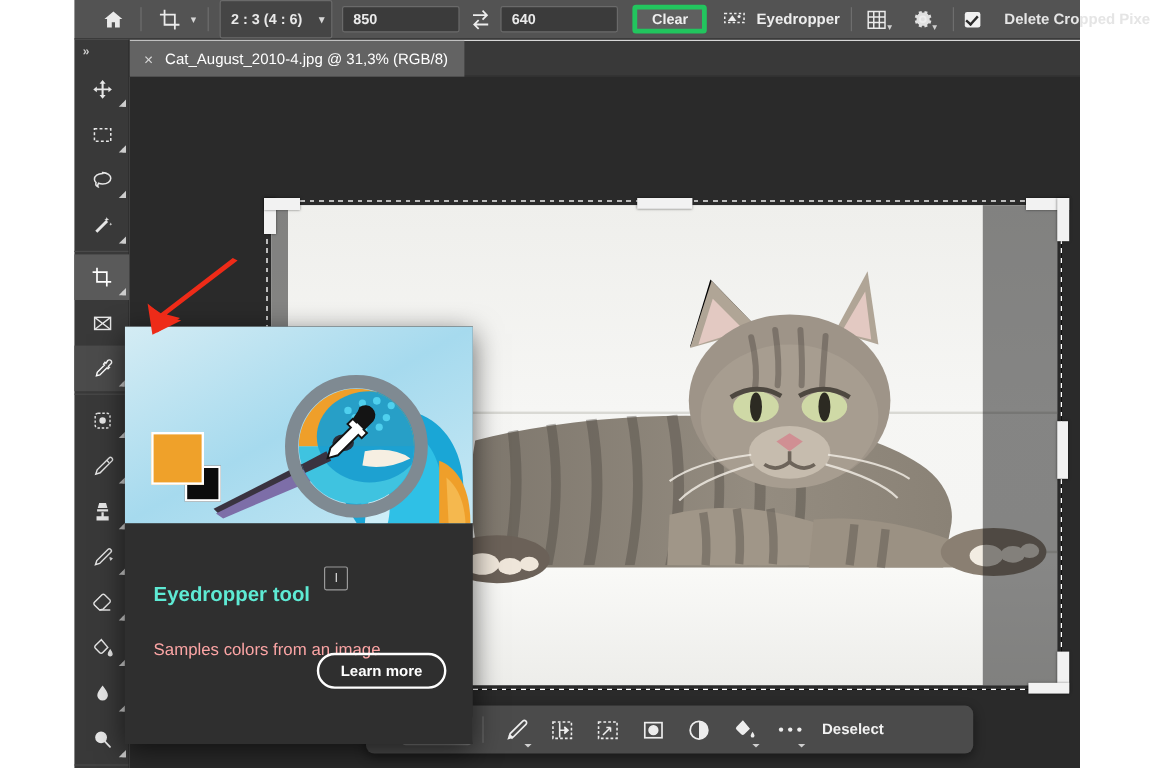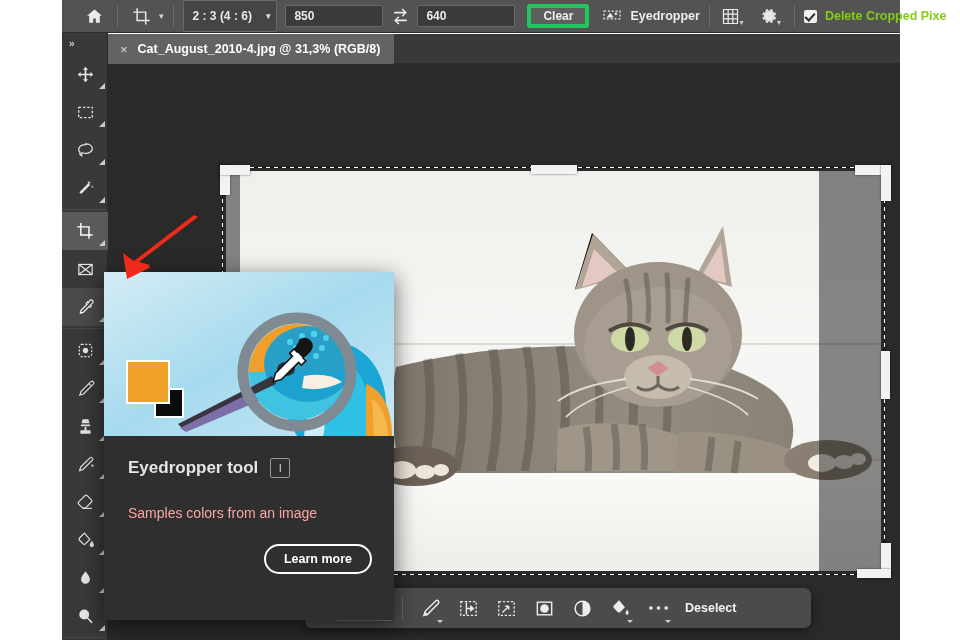--- a/index.html
+++ b/index.html
@@ -34,37 +34,37 @@
     font-weight:bold; flex:0 0 auto;
   }
   .swap-btn{ width:34px; display:flex; align-items:center; justify-content:center; flex:0 0 auto;}
   .clear-btn{
     height:24px; background:#5f5f5f; border:4px solid #22c55e; border-radius:3px;
     color:#efefef; font-size:12px; font-weight:bold; display:flex; align-items:center;
     padding:0 12px; flex:0 0 auto;
   }
   .straighten{ display:flex; align-items:center; gap:7px; flex:0 0 auto; color:#ededed;
                font-size:12.5px; font-weight:bold;}
-  .chk-wrap{ display:flex; align-items:center; gap:8px; flex:0 0 auto; color:#84cc16;
+  .chk-wrap{ display:flex; align-items:center; gap:20px; flex:0 0 auto; color:#e5e5e5;
              font-size:12.5px; font-weight:bold; white-space:nowrap;}
   .chkbox{ width:13px; height:13px; background:#f0f0f0; border-radius:2px; position:relative;}
   .chkbox::after{ content:""; position:absolute; left:3.5px; top:1px; width:4px; height:8px;
                   border:solid #2a2a2a; border-width:0 2px 2px 0; transform:rotate(42deg);}
 
   
   .tab-bar{
     position:absolute; left:108px; top:34px; width:792px; height:30px;
     background:#393939; border-bottom:1px solid #2b2b2b;
   }
   .doc-tab{
     position:absolute; left:0; top:0; height:30px; background:#636363;
     display:flex; align-items:center; padding:0 14px 0 12px; gap:10px;
   }
   .tab-close{ color:#d8d8d8; font-size:13px; line-height:1; }
-  .tab-title{ color:#ffffff; font-size:12.5px; font-weight:bold; white-space:nowrap;}
+  .tab-title{ color:#ffffff; font-size:12.5px; font-weight:normal; white-space:nowrap;}
 
   
   .toolbar{
     position:absolute; left:62px; top:33px; width:46px; height:607px;
     background:#393939; border-right:1px solid #2b2b2b;
   }
   .tb-expand{ height:20px; display:flex; align-items:center; padding-left:7px;
               color:#cfcfcf; font-size:10px; font-weight:bold; letter-spacing:-1px;}
   .tb-group{ border-bottom:1px solid #4a4a4a; padding:2px 0; }
   .tb-item{
@@ -143,21 +143,21 @@
   }
   .tt-media{ position:relative; width:290px; height:164px; overflow:hidden;
              background:linear-gradient(160deg,#cfe9f2 0%,#a9dcef 55%,#bfe6f3 100%); }
   .swatches{ position:absolute; left:22px; bottom:18px; width:62px; height:58px; }
   .sw-front{ position:absolute; left:0; top:0; width:44px; height:44px;
              background:#efa12a; border:2px solid #fff; }
   .sw-back{ position:absolute; left:28px; top:28px; width:30px; height:30px;
             background:#0c0c0c; border:2px solid #fff; }
   .tt-body{ padding:22px 24px 0 24px; }
   .tt-title-row{ display:flex; align-items:center; gap:12px; }
-  .tt-title{ color:#e5e5e5; font-size:17px; font-weight:bold; }
+  .tt-title{ color:#5eead4; font-size:17px; font-weight:bold;margin-top:28px; }
   .tt-key{ width:20px; height:20px; border:1px solid #9a9a9a; border-radius:2px;
            color:#d6d6d6; font-size:11px; display:flex; align-items:center; justify-content:center;}
   .tt-desc{ color:#fca5a5; font-size:14px; margin-top:27px; }
   .tt-cta{ position:absolute; right:22px; bottom:46px; height:30px; padding:0 18px;
            border:2px solid #ffffff; border-radius:15px; color:#ffffff; font-size:12.5px;
            font-weight:bold; display:flex; align-items:center; }
 
   
   .arrow{ position:absolute; left:95px; top:215px; width:105px; height:70px; z-index:50; }
 </style>

